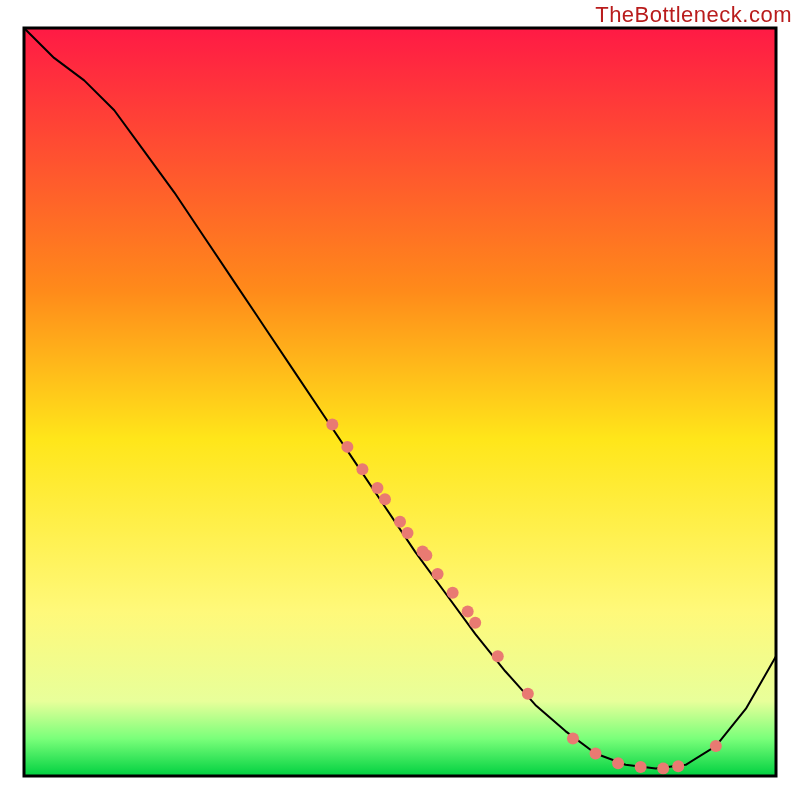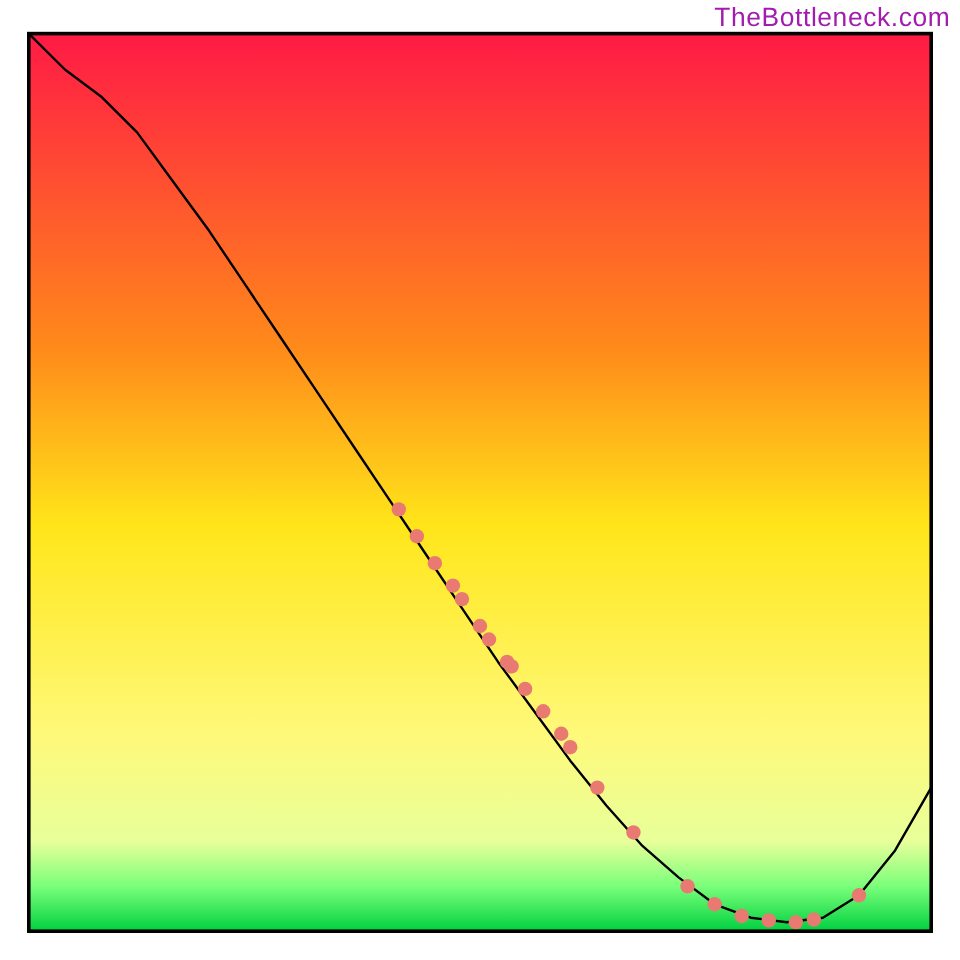--- a/index.html
+++ b/index.html
@@ -13,21 +13,21 @@
   }
   .chart-wrap {
     position: relative;
     width: 800px;
     height: 800px;
   }
   .watermark {
     position: absolute;
     top: 2px;
     right: 8px;
-    color: #a21caf;
+    color: #b91c1c;
     font-size: 22px;
     letter-spacing: 0.5px;
     z-index: 10;
     user-select: none;
   }
   svg {
     display: block;
   }
 </style>
 </head>

